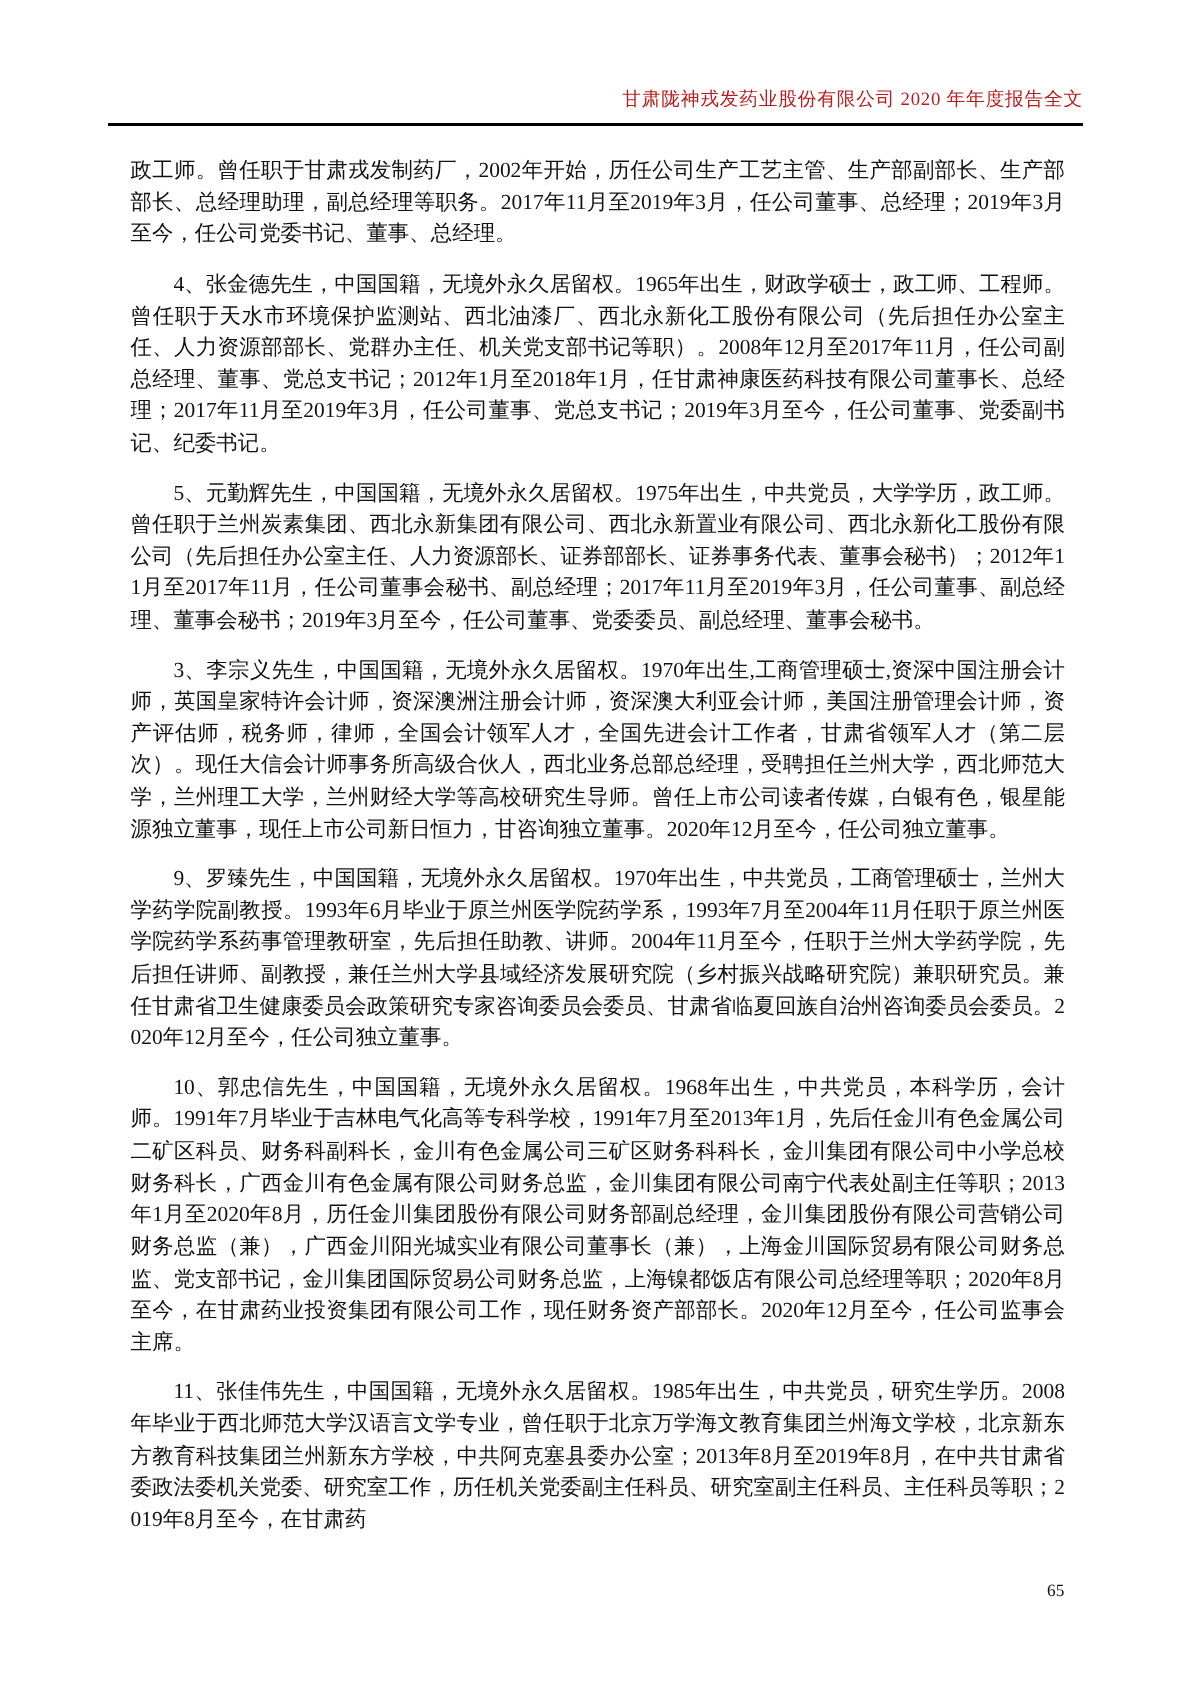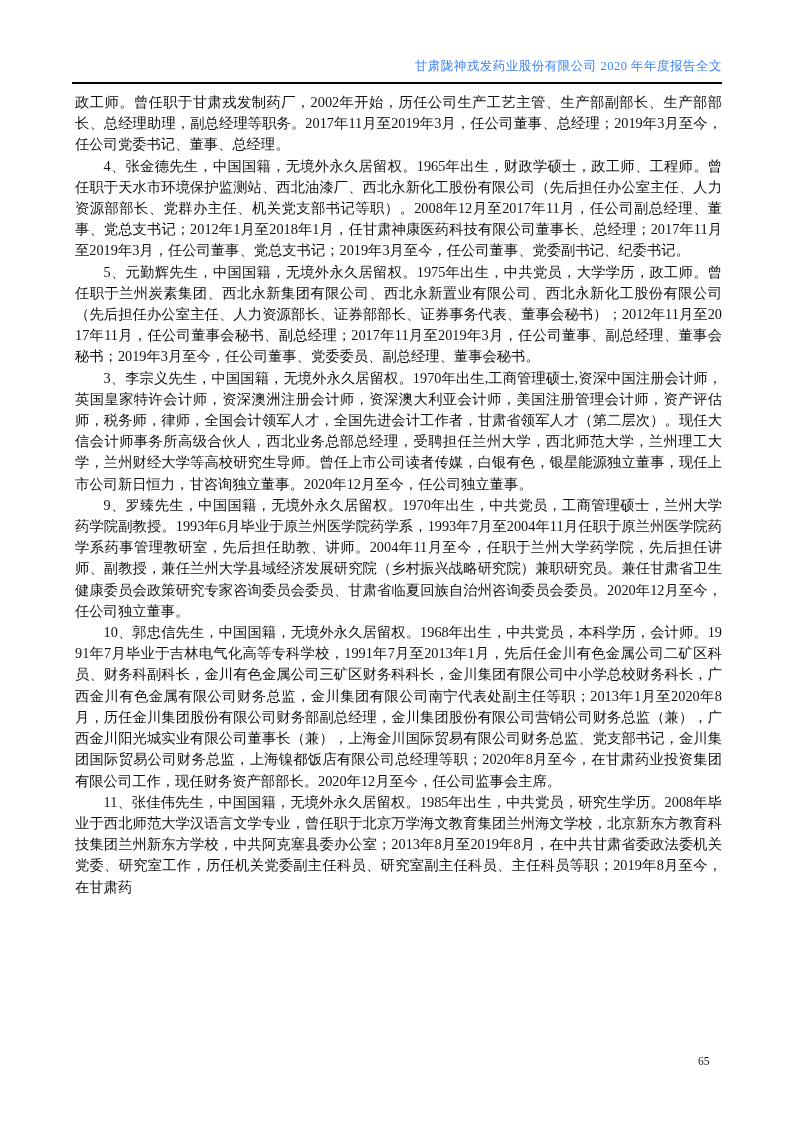--- a/index.html
+++ b/index.html
@@ -20,34 +20,34 @@
     position: absolute;
     top: 56px;
     left: 72px;
     width: 650px;
     text-align: right;
     font-size: 12.5px;
     line-height: 20px;
     padding-bottom: 6px;
     border-bottom: 2px solid #000000;
     letter-spacing: 0.5px;
-    color: #3b82f6;
+    color: #b91c1c;
   }
   .content-area {
     position: absolute;
     top: 92px;
     left: 75px;
     width: 647px;
     font-size: 14.3px;
     line-height: 21.2px;
     text-align: justify;
     color: #111111;
   }
   .content-area p {
-    margin: 0;
+    margin: 12px;
     padding: 0;
     text-indent: 2em;
     word-break: break-all;
   }
   .content-area p.no-indent {
     text-indent: 0;
   }
   .page-number {
     position: absolute;
     top: 1036px;

